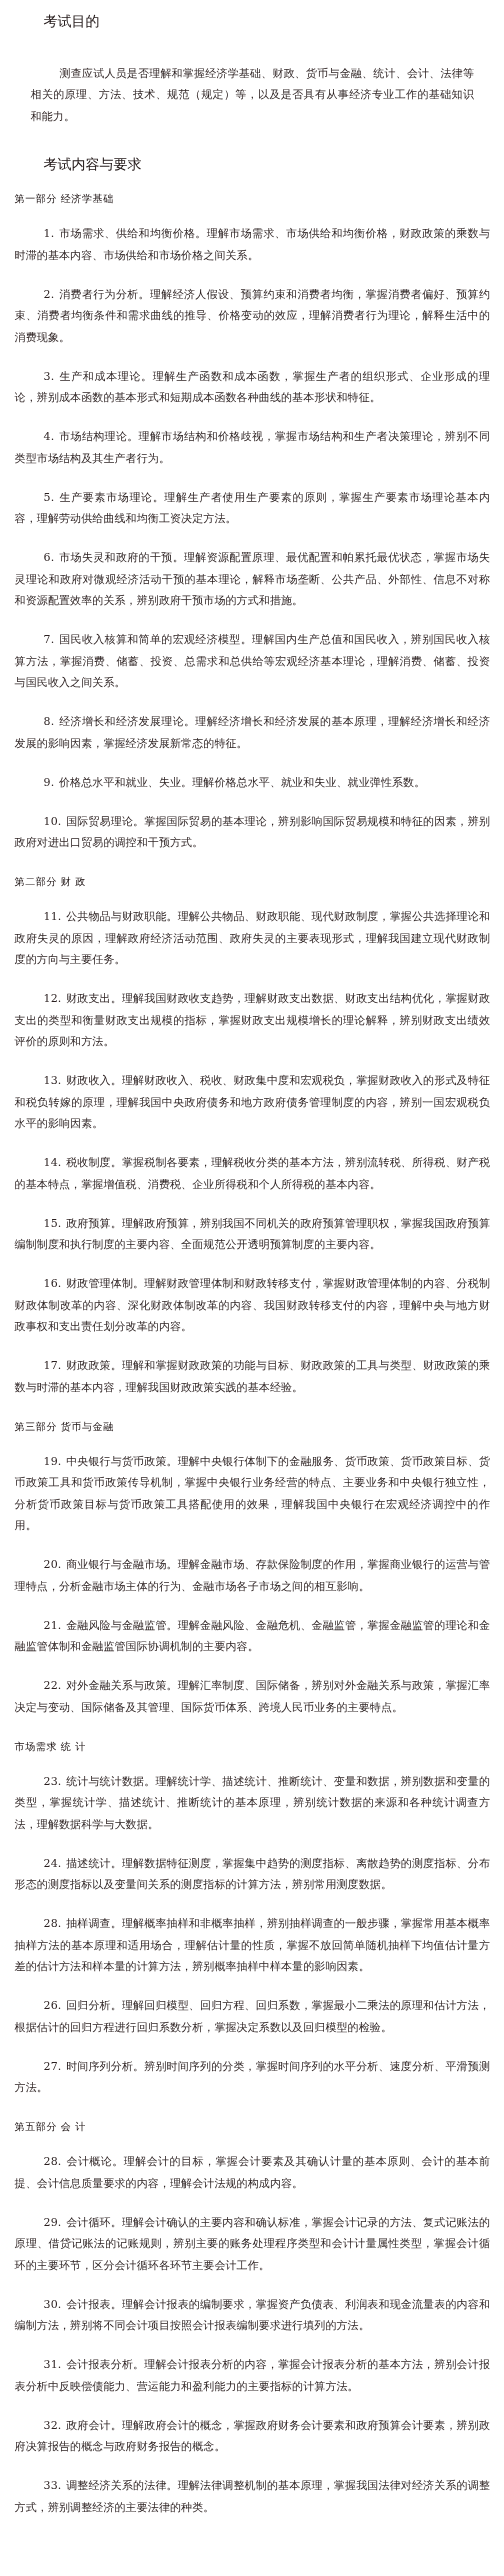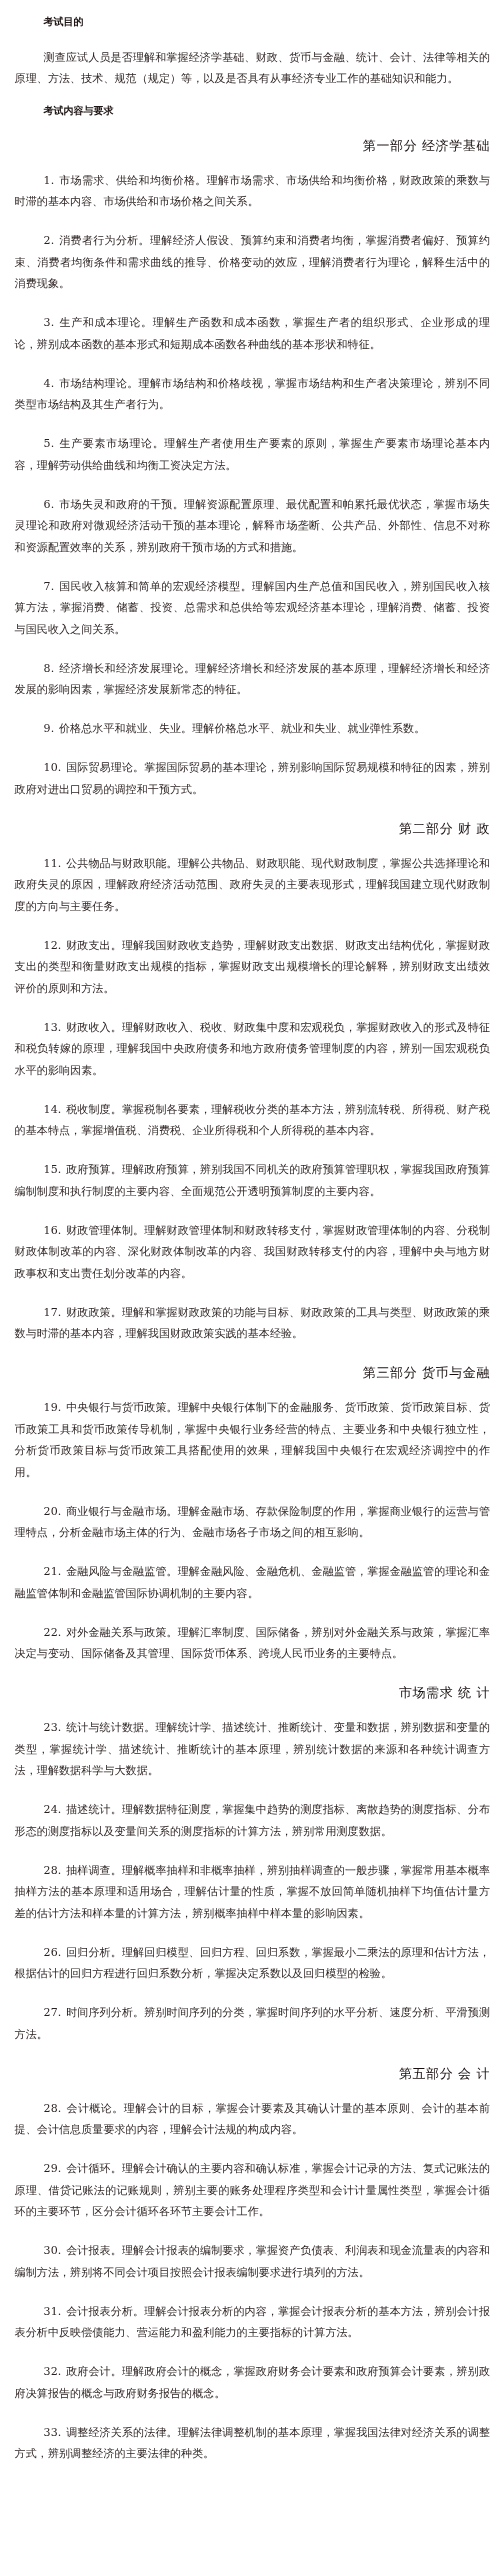--- a/index.html
+++ b/index.html
@@ -7,40 +7,40 @@
     width: 504px;
     font-family: "DejaVu Serif", "Liberation Serif", serif;
     color: #2a1f1f;
   }
   .doc {
     padding: 12.8px 14px 11.6px 14.6px;
     box-sizing: border-box;
     width: 504px;
   }
   .sec-head {
-    font-size: 10px;
-    font-weight: bold;
+    font-size: 14px;
+    font-weight: normal;
     margin: 0 0 0 0;
     padding-left: 29px;
     line-height: 17.5px;
     color: #1f1515;
   }
   .para {
     font-size: 11px;
     line-height: 21.5px;
     text-indent: 29px;
     text-align: justify;
-    margin: 0;
+    margin: 16px;
     letter-spacing: 0.1px;
   }
   .gap-1 { height: 16.3px; }
   .gap-2 { height: 12.8px; }
   .part-title {
-    text-align: right;
-    font-size: 13px;
+    text-align: left;
+    font-size: 10px;
     line-height: 21px;
     font-weight: normal;
     color: #1a1010;
     margin: 15px 0 14px 0;
     letter-spacing: 0.6px;
   }
   .item {
     font-size: 11px;
     line-height: 21.5px;
     text-indent: 29px;

